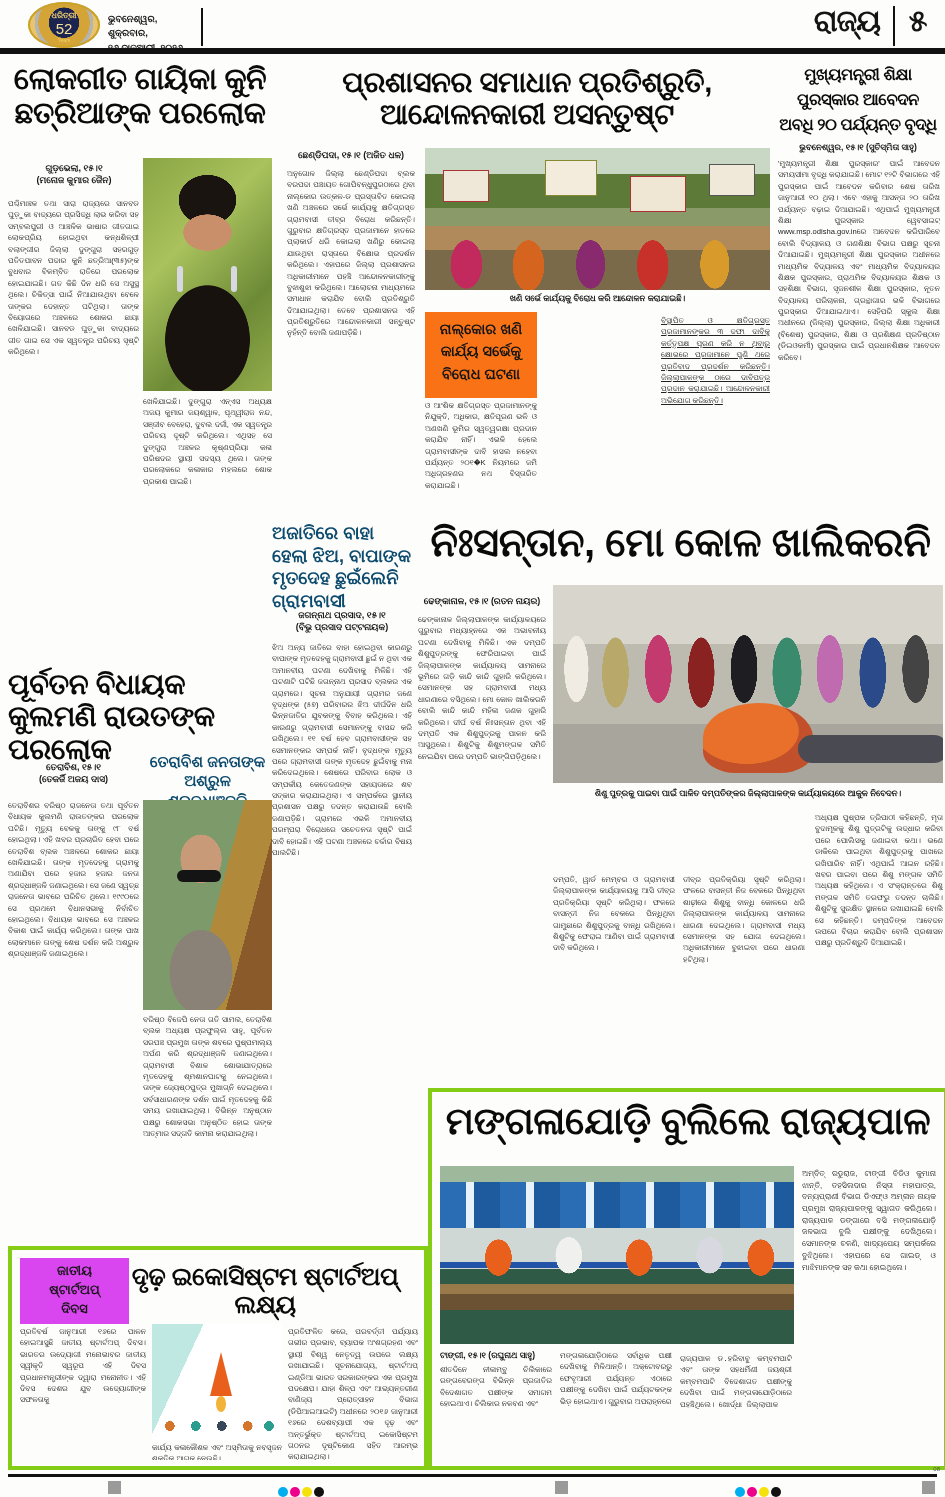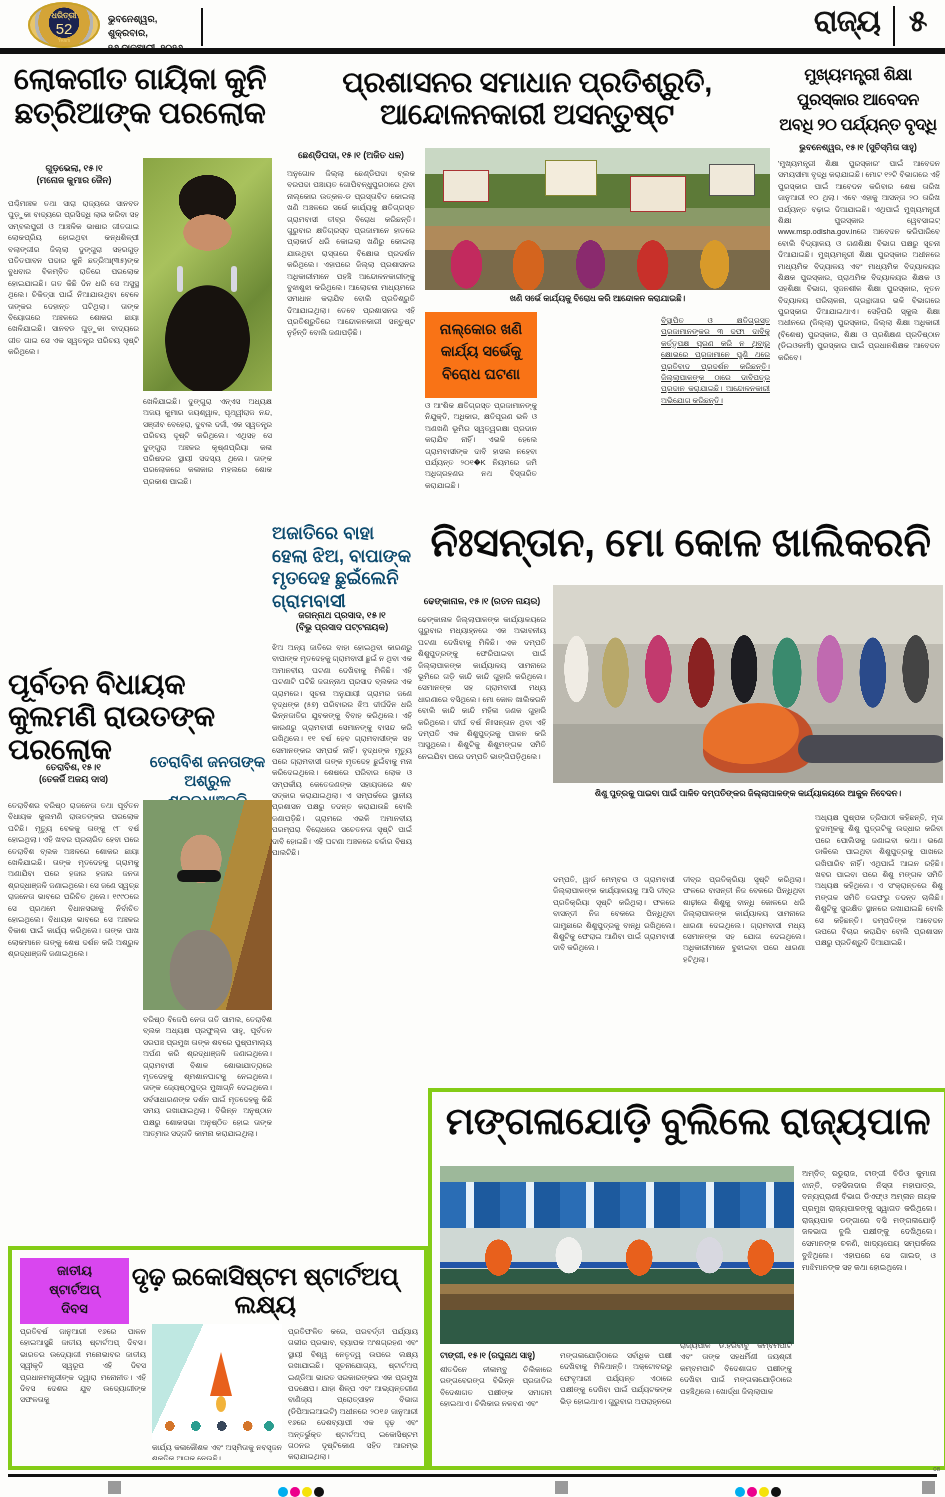--- a/index.html
+++ b/index.html
@@ -155,21 +155,21 @@
           radial-gradient(ellipse 22px 30px at 34% 55%,#f0f0ee 0 60%,transparent 61%),
           radial-gradient(ellipse 22px 30px at 56% 60%,#e8601c 0 60%,transparent 61%),
           radial-gradient(ellipse 22px 30px at 78% 55%,#d8d8e0 0 60%,transparent 61%),
           radial-gradient(ellipse 22px 30px at 94% 60%,#e8601c 0 60%,transparent 61%);"></div>
       <div class="abs" style="left:0;top:118px;width:354px;height:26px;background:linear-gradient(180deg,#9a7a4a 0 40%,#6a5232 40% 100%);"></div>
     </div>
     <div class="abs body-txt" style="left:370px;top:76px;width:134px;height:290px;font-size:7.8px;">ଅମ୍ବିତ୍ ରଡୁରାଜ, ଟାଙ୍ଗୀ ବିଡିଓ କୁମାନା ଝାନ୍ତି, ତହସିଲଦାର ନିସ୍ତା ମହାପାତ୍ର, ବନ୍ୟପ୍ରାଣୀ ବିଭାଗ ଡିଏଫ୍‌ଓ ଅମ୍ଳାନ ନାୟକ ପ୍ରମୁଖ ରାଜ୍ୟପାଳଙ୍କୁ ସ୍ୱାଗତ କରିଥିଲେ। ରାଜ୍ୟପାଳ ଡଙ୍ଗାରେ ବସି ମଙ୍ଗଳାଯୋଡ଼ି ଜଳଭାଗ ବୁଲି ପକ୍ଷୀଙ୍କୁ ଦେଖିଥିଲେ। ସେମାନଙ୍କ ଚଳଣି, ଖାଦ୍ୟପେୟ ସମ୍ପର୍କରେ ବୁଝିଥିଲେ। ଏହାପରେ ସେ ଗାଇଡ୍ ଓ ମାଝିମାନଙ୍କ ସହ କଥା ହୋଇଥିଲେ।</div>
     <div class="abs dl" style="left:8px;top:258px;width:112px;text-align:left;font-size:8.5px;">ଟାଙ୍ଗୀ, ୧୫।୧ (ରଘୁନାଥ ସାହୁ)</div>
     <div class="abs body-txt" style="left:8px;top:272px;width:112px;height:94px;">ଶୀତଦିନେ ନୀଳାମ୍ବୁ ଚିଲିକାରେ ରଙ୍ଗବେରଙ୍ଗ ବିଭିନ୍ନ ପ୍ରଜାତିର ବିଦେଶାଗତ ପକ୍ଷୀଙ୍କ ସମାଗମ ହୋଇଥାଏ। ଚିଲିକାର ନଳବଣ ଏବଂ</div>
     <div class="abs body-txt" style="left:128px;top:258px;width:112px;height:108px;">ମଙ୍ଗଳାଯୋଡ଼ିଠାରେ ସର୍ବାଧିକ ପକ୍ଷୀ ଦେଖିବାକୁ ମିଳିଥାନ୍ତି। ଅକ୍ଟୋବରରୁ ଫେବୃଆରୀ ପର୍ଯ୍ୟନ୍ତ ଏଠାରେ ପକ୍ଷୀଙ୍କୁ ଦେଖିବା ପାଇଁ ପର୍ଯ୍ୟଟକଙ୍କ ଭିଡ଼ ହୋଇଥାଏ। ଗୁରୁବାର ଅପରାହ୍ନରେ</div>
-    <div class="abs body-txt" style="left:248px;top:248px;width:112px;height:108px;">ରାଜ୍ୟପାଳ ଡ.ହରିବାବୁ କମ୍ବମପାଟି ଏବଂ ତାଙ୍କ ସହଧର୍ମିଣୀ ଜୟଶ୍ରୀ କମ୍ବମପାଟି ବିଦେଶାଗତ ପକ୍ଷୀଙ୍କୁ ଦେଖିବା ପାଇଁ ମଙ୍ଗଳାଯୋଡ଼ିଠାରେ ପହଞ୍ଚିଥିଲେ। ଖୋର୍ଦ୍ଧା ଜିଲ୍ଲାପାଳ</div>
+    <div class="abs body-txt" style="left:248px;top:262px;width:112px;height:108px;font-family:Liberation Mono, monospace;">ରାଜ୍ୟପାଳ ଡ.ହରିବାବୁ କମ୍ବମପାଟି ଏବଂ ତାଙ୍କ ସହଧର୍ମିଣୀ ଜୟଶ୍ରୀ କମ୍ବମପାଟି ବିଦେଶାଗତ ପକ୍ଷୀଙ୍କୁ ଦେଖିବା ପାଇଁ ମଙ୍ଗଳାଯୋଡ଼ିଠାରେ ପହଞ୍ଚିଥିଲେ। ଖୋର୍ଦ୍ଧା ଜିଲ୍ଲାପାଳ</div>
   </div>
 
   <div class="abs rule" style="left:8px;top:1474px;width:929px;height:2.5px;"></div>
   <div class="abs" style="left:920px;top:1466px;width:20px;font-size:6px;color:#555;text-align:right;">08</div>
   <div class="abs" style="left:0;top:1481px;width:945px;height:14px;">
     <span class="regsq abs" style="left:108px;top:0;"></span>
     <span class="abs" style="left:278px;top:2px;">
       <span class="dot" style="background:#00aeef;"></span><span class="dot" style="background:#ec008c;"></span><span class="dot" style="background:#f5e20a;"></span><span class="dot" style="background:#111;"></span>
     </span>
     <span class="regsq abs" style="left:555px;top:0;"></span>

